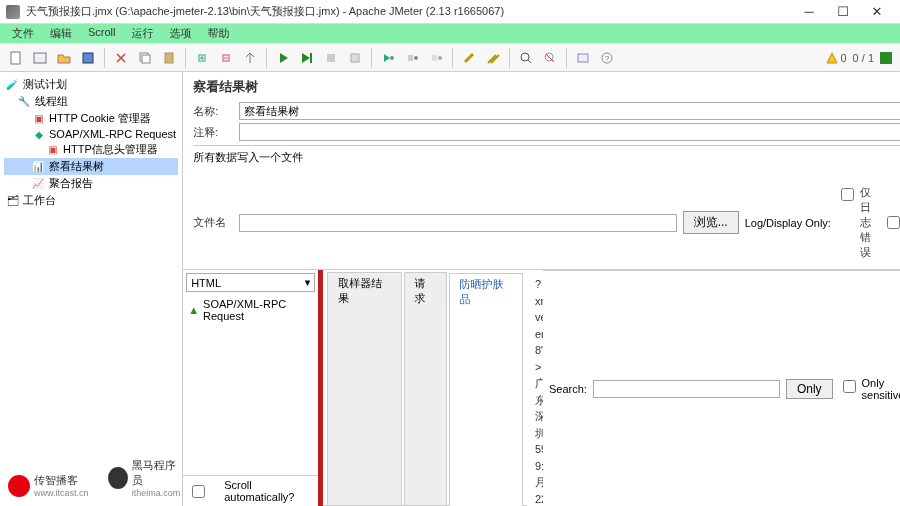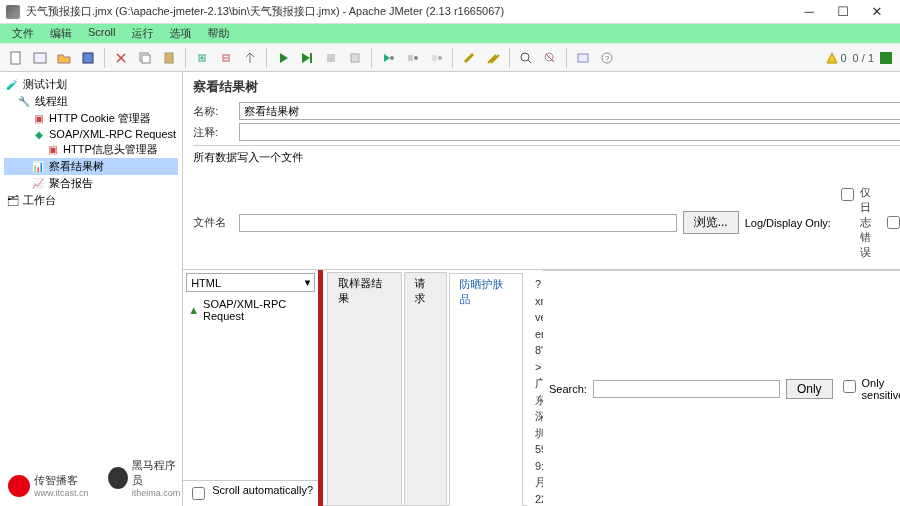--- a/index.html
+++ b/index.html
@@ -35,21 +35,21 @@
   .section { border-top:1px solid #ccc; margin-top:4px; padding-top:4px; }
   .section .stitle { font-weight:normal; margin-bottom:20px; }
   .btn { border:1px solid #999; background:#efefef; padding:2px 10px; cursor:pointer; font-size:12px; }
   .cb { display:flex; align-items:flex-start; gap:3px; }
   .splitv { display:flex; flex:1; border-top:1px solid #ccc; overflow:hidden; }
   .leftp { width:140px; border-right:5px solid #b91c1c; display:flex; flex-direction:column; }
   .combo { border:1px solid #aaa; margin:3px; padding:2px 4px; display:flex; justify-content:space-between; align-items:center; cursor:pointer; background:#fff; }
   .reqlist { flex:1; padding:2px 4px; }
   .reqitem { display:flex; align-items:center; gap:4px; padding:1px; cursor:pointer; }
   .reqitem .ok { color:#2a8a2a; font-weight:bold; }
-  .scrollrow { border-top:1px solid #ccc; padding:3px 5px; display:flex; gap:4px; }
+  .scrollrow { border-top:1px solid #ccc; padding:3px 5px; display:flex; align-items:center; gap:16px; }
   .rightp { flex:1; display:flex; flex-direction:row; }
   .tabs { display:flex; border-bottom:1px solid #ccc; padding:2px 4px 0 4px; gap:2px; }
   .tab { padding:3px 10px; border:1px solid #ccc; border-bottom:none; background:#eee; cursor:pointer; font-size:11px; }
   .tab.active { background:#fff; border-bottom:1px solid #fff; position:relative; top:1px; color:#1a5fb4; }
   .resp { flex:1; padding:6px 8px; overflow:auto; color:#333; line-height:1.5; font-size:11px; }
   .searchbar { border-top:1px solid #ccc; padding:4px 6px; display:flex; align-items:center; gap:6px; }
   .searchbar input[type=text] { flex:1; border:1px solid #aaa; padding:2px 4px; height:18px; }
   svg { display:block; }
 </style>
 </head>

